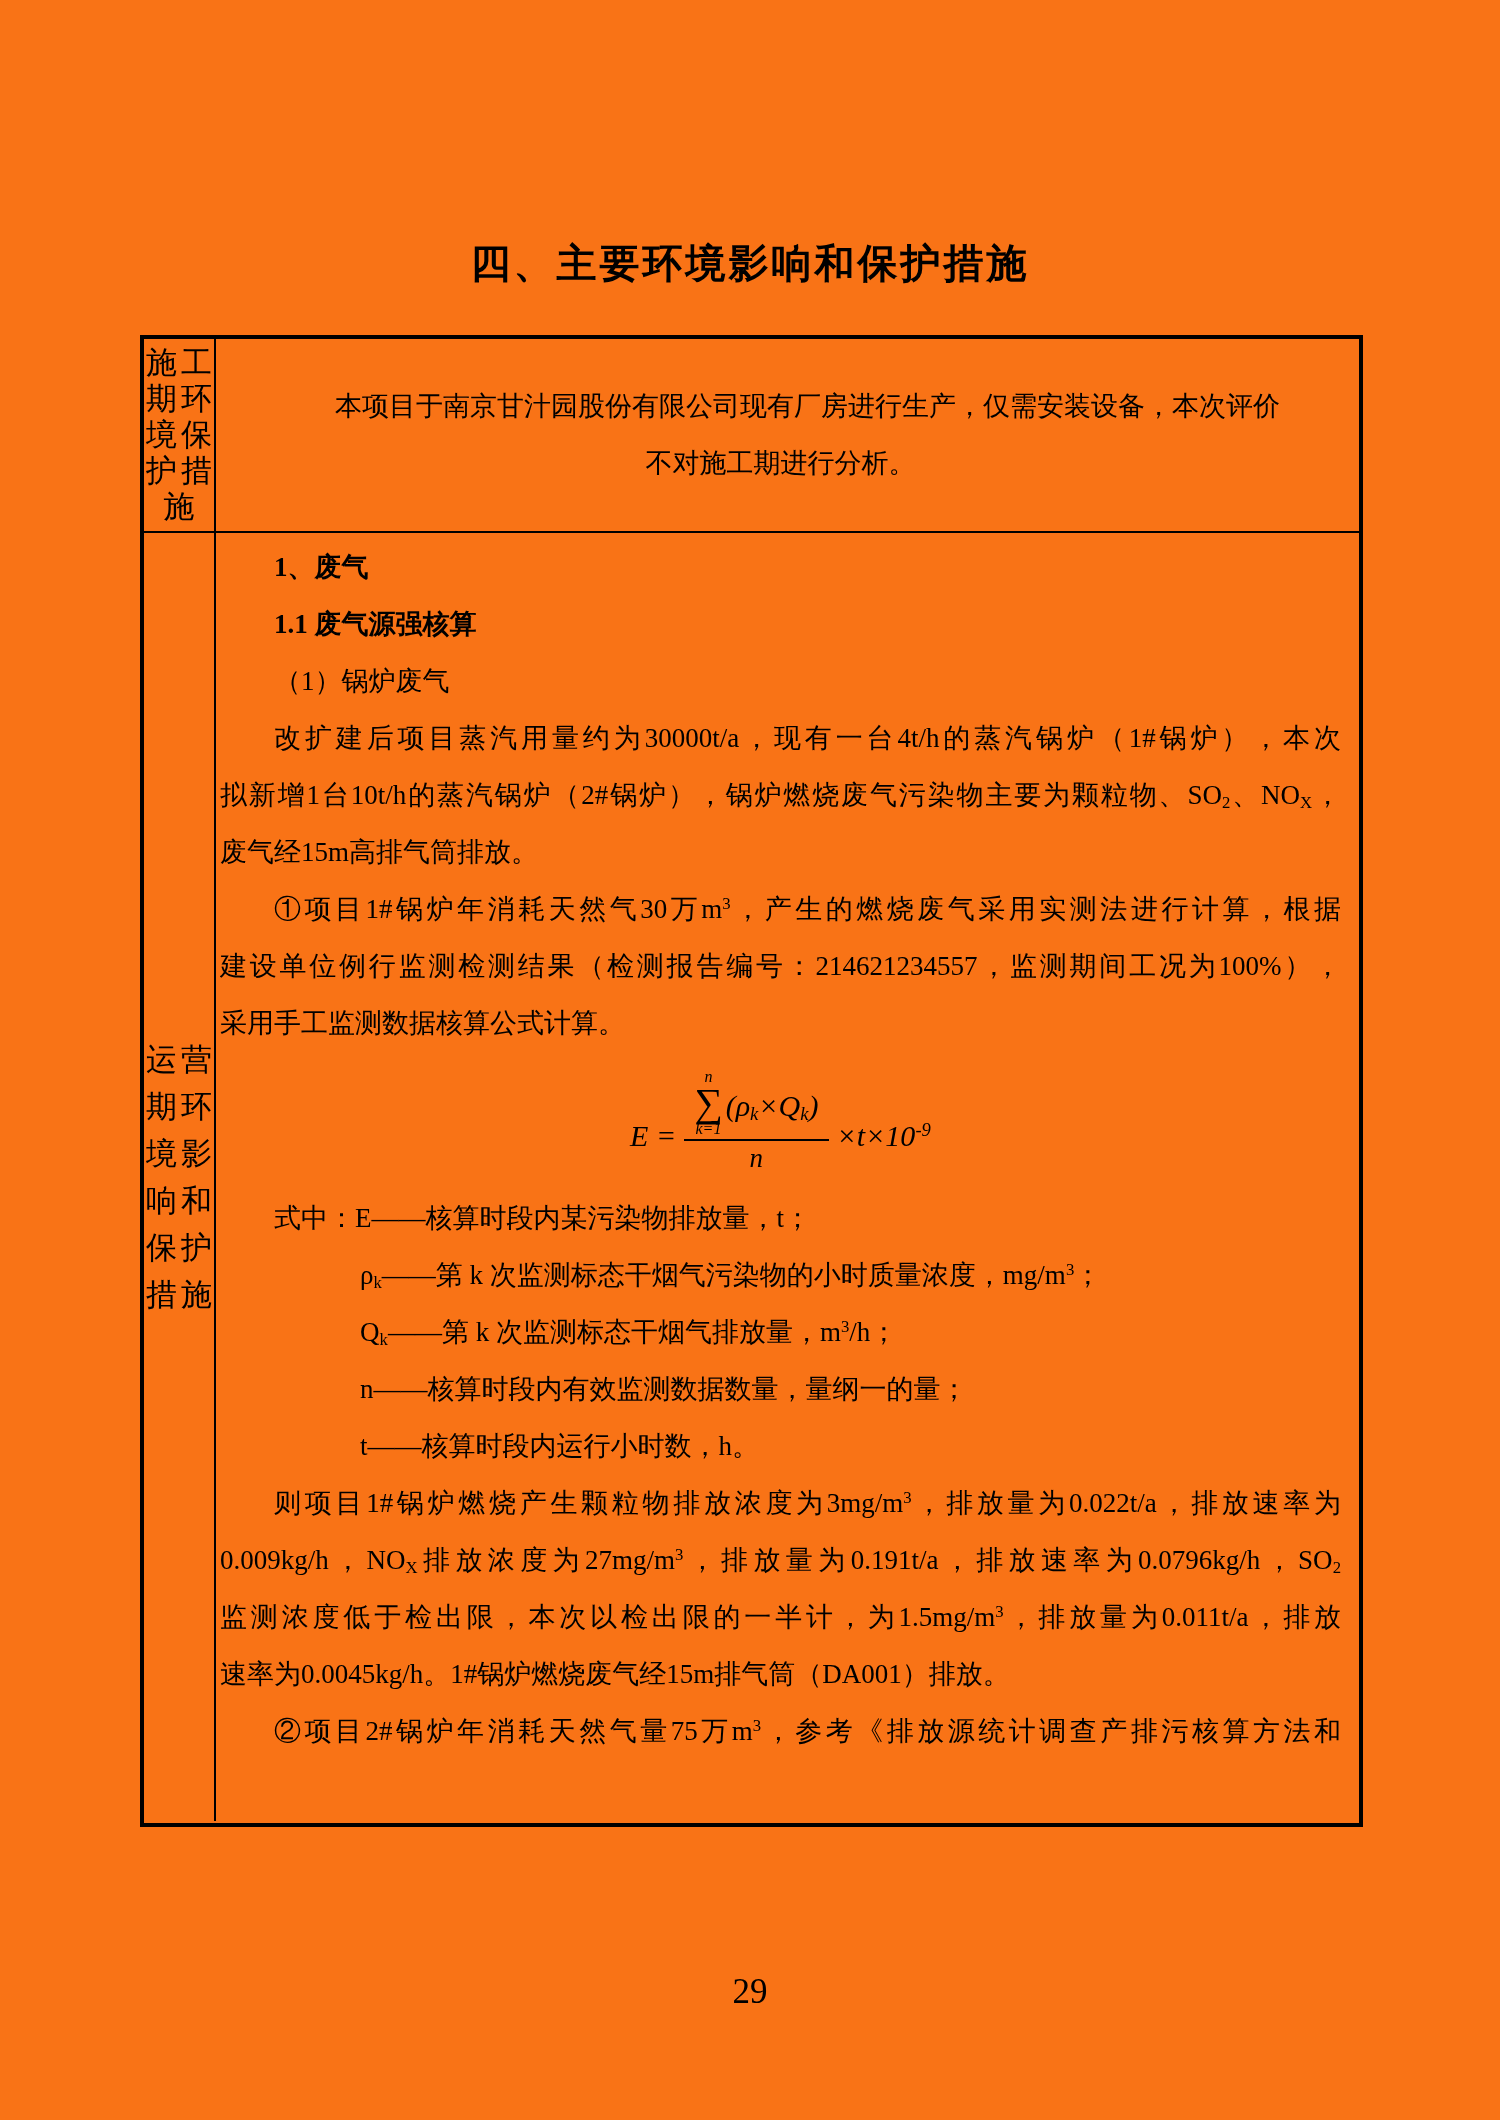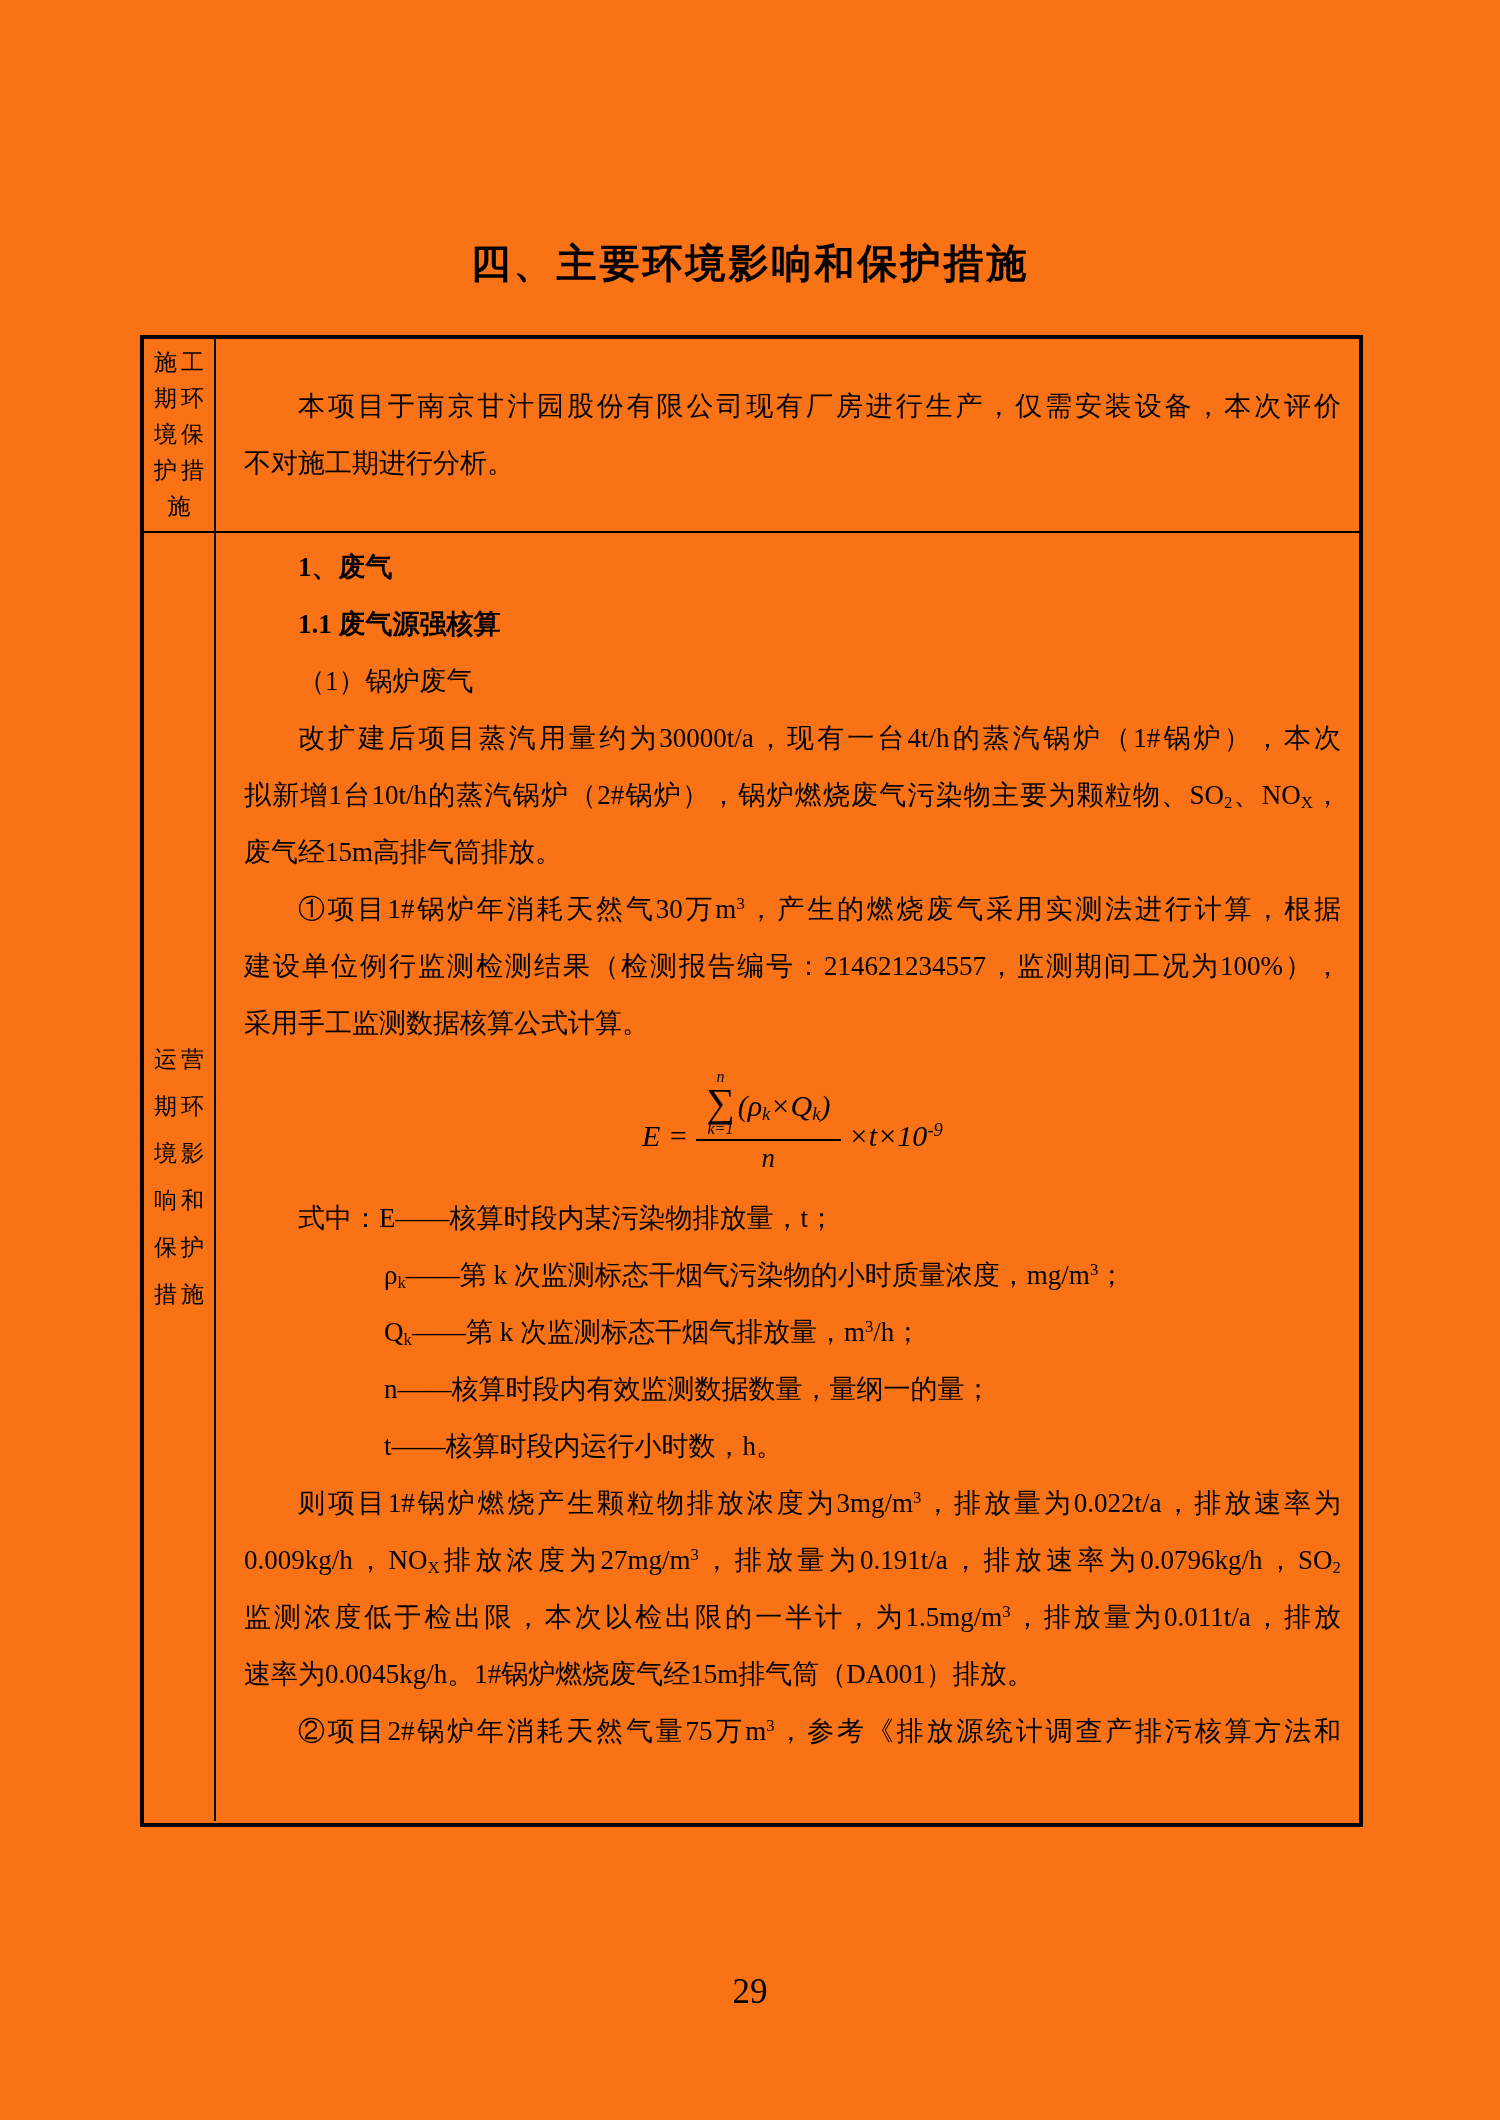--- a/index.html
+++ b/index.html
@@ -19,27 +19,27 @@
   .doc-table {
     position:absolute; left:140px; top:335px; width:1223px; height:1492px;
     border:4px solid #000;
   }
   .t-row { display:flex; width:100%; }
   .row1 { height:194px; border-bottom:2px solid #000; }
   .row2 { height:1288px; }
   .t-label {
     width:72px; flex-shrink:0; border-right:2px solid #000;
     display:flex; flex-direction:column; align-items:center; justify-content:center;
-    font-size:23px; overflow:hidden;
+    font-size:31px; overflow:hidden;
   }
   .label-line { letter-spacing:4px; padding-left:4px; white-space:nowrap; }
   .row1 .label-line { line-height:36px; }
   .row2 .label-line { line-height:47px; }
   .t-content {
-    flex:1; padding:0 18px 0 28px; overflow:hidden;
+    flex:1; padding:0 18px 0 4px; overflow:hidden;align-items:center;
   }
   .row1 .t-content { display:flex; flex-direction:column; justify-content:center; }
   .row2 .t-content { padding-top:6px; }
   .line {
     font-size:27px; line-height:57px; height:57px; overflow:hidden;
     white-space:normal;
   }
   .line.b { font-weight:bold; }
   .line.ind1 { text-indent:54px; }
   .line.ind2 { padding-left:140px; }

